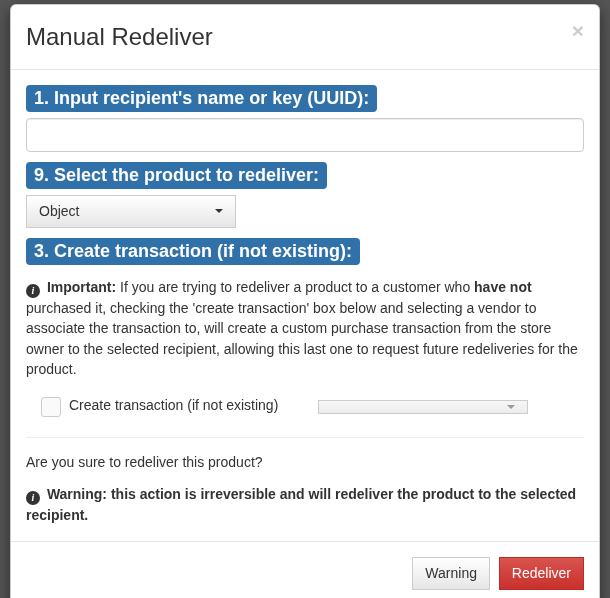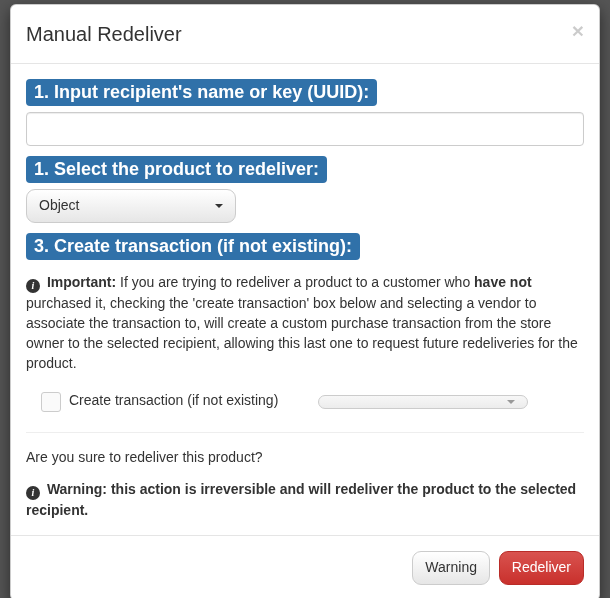--- a/index.html
+++ b/index.html
@@ -10,21 +10,21 @@
     border:1px solid rgba(0,0,0,.2);
     border-radius:6px;
     box-shadow:0 5px 15px rgba(0,0,0,.5);
     box-sizing:border-box;
   }
   .modal-header{
     padding:15px;
     border-bottom:1px solid #e5e5e5;
     position:relative;
   }
-  .modal-title{font-size:20px;font-weight:500;margin:0;line-height:1.4;}
+  .modal-title{font-size:24px;font-weight:500;margin:0;line-height:1.4;}
   .close{
     position:absolute;right:15px;top:15px;
     background:none;border:none;font-size:21px;font-weight:bold;
     color:#000;opacity:.2;line-height:1;cursor:pointer;padding:0;
   }
   .modal-body{padding:15px;}
   .step-label{
     display:inline-block;
     background:#3071a9;
     color:#fff;
@@ -40,21 +40,21 @@
     display:block;width:100%;height:34px;
     padding:6px 12px;font-size:14px;line-height:1.4;
     color:#555;background:#fff;
     border:1px solid #ccc;border-radius:4px;
     box-sizing:border-box;
     box-shadow:inset 0 1px 1px rgba(0,0,0,.075);
   }
   .btn{
     display:inline-block;padding:6px 12px;font-size:14px;line-height:1.4;
     text-align:center;vertical-align:middle;cursor:pointer;
-    border:1px solid #ccc;border-radius:9px;background:#fff;
+    border:1px solid #ccc;border-radius:0;background:#fff;
     color:#333;
   }
   .btn-default-grad{
     background:linear-gradient(#fff,#e6e6e6);
     border-color:#ccc;
   }
   .btn-danger{
     color:#fff;
     background:linear-gradient(#d9534f,#c9302c);
     border-color:#b92c28;
@@ -108,21 +108,21 @@
   </div>
 
   <div class="modal-body">
 
     <div class="step1">
       <span class="step-label">1. Input recipient's name or key (UUID):</span>
       <input type="text" class="form-control" value="" style="">
     </div>
 
     <div>
-      <span class="step-label">1. Select the product to redeliver:</span><br>
+      <span class="step-label">9. Select the product to redeliver:</span><br>
       <button class="btn btn-default-grad dropdown-toggle">
         <span>Object</span>
         <span class="caret"></span>
       </button>
     </div>
 
     <div>
       <span class="step-label">3. Create transaction (if not existing):</span>
       <div class="info-block">
         <span class="info-icon">i</span>

